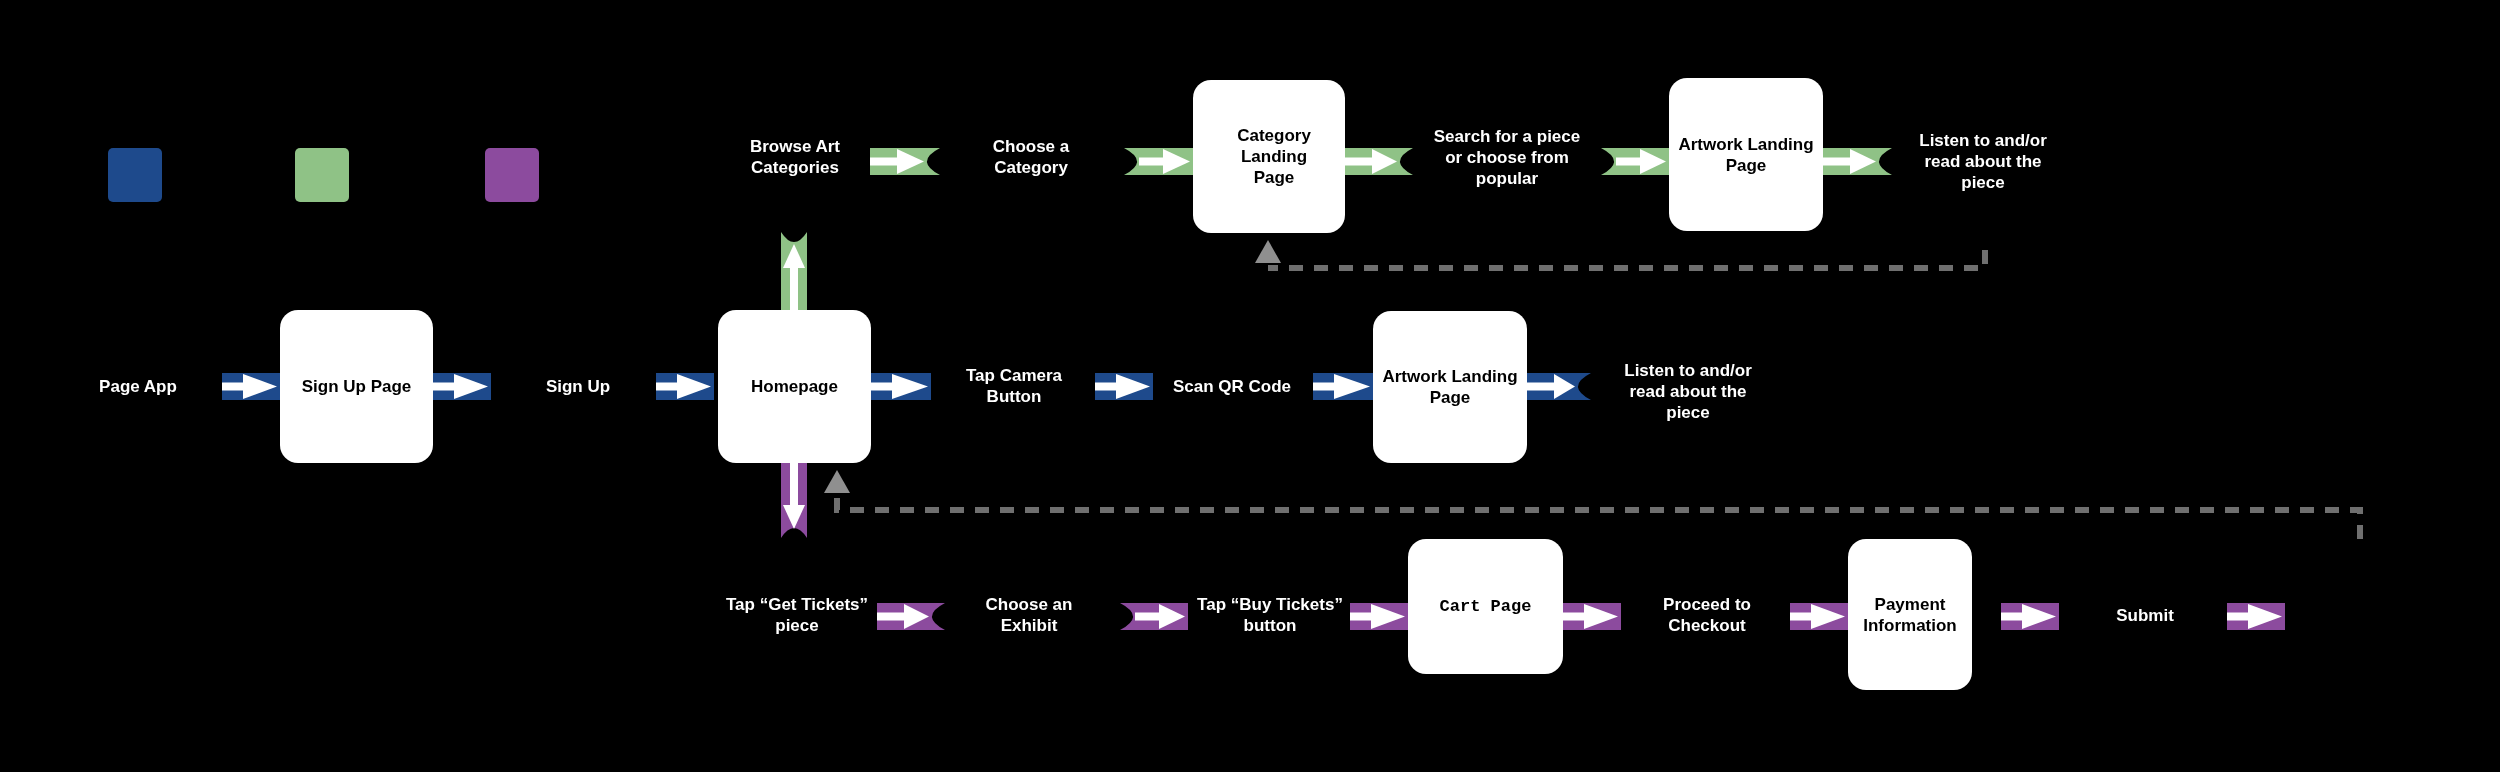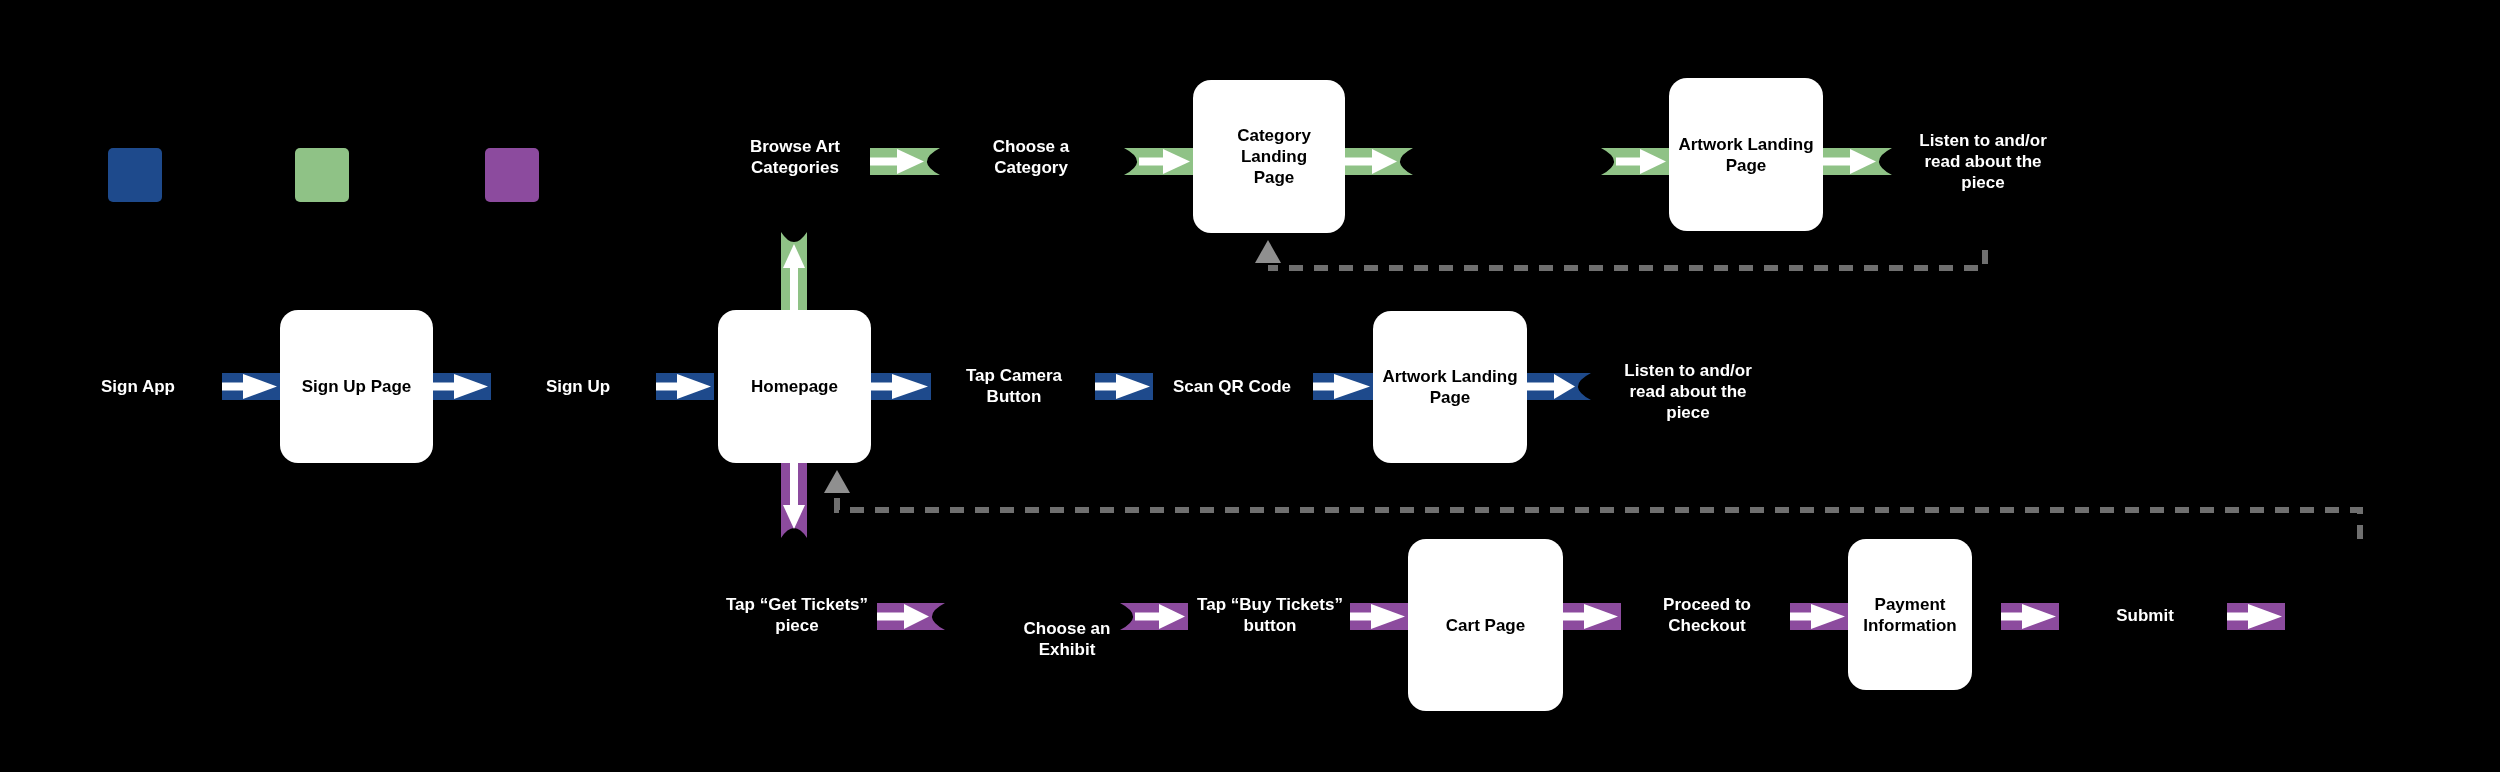--- a/index.html
+++ b/index.html
@@ -38,41 +38,44 @@
     <div class="swatch" style="left: 295px; top: 148px; background: rgb(143, 194, 134);"></div>
     <div class="swatch" style="left: 485px; top: 148px; background: rgb(140, 75, 158);"></div>
     <div class="box" style="left: 280px; top: 310px; width: 153px; height: 153px;">Sign Up Page</div>
     <div class="box" style="left: 718px; top: 310px; width: 153px; height: 153px;">Homepage</div>
     <div class="box" style="left: 1193px; top: 80px; width: 152px; height: 153px; padding-left: 16px;">Category Landing
 Page</div>
     <div class="box" style="left: 1669px; top: 78px; width: 154px; height: 153px;">Artwork Landing
 Page</div>
     <div class="box" style="left: 1373px; top: 311px; width: 154px; height: 152px;">Artwork Landing
 Page</div>
-    <div class="box" style="left: 1408px; top: 539px; width: 155px; height: 172px;">Cart Page</div>
+    <div class="box" style="left: 1408px; top: 539px; width: 155px; height: 135px; font-family: Liberation Mono, monospace;">Cart Page</div>
     <div class="box" style="left: 1848px; top: 539px; width: 124px; height: 151px;">Payment
 Information</div>
     <div class="flow-label" style="left: 795px; top: 157px;">Browse Art
 Categories</div>
     <div class="flow-label" style="left: 1031px; top: 157px;">Choose a
 Category</div>
+    <div class="flow-label" style="left: 1507px; top: 157px;">Search for a piece
+or choose from
+popular</div>
     <div class="flow-label" style="left: 1983px; top: 161px;">Listen to and/or
 read about the
 piece</div>
-    <div class="flow-label" style="left: 138px; top: 386px;">Sign App</div>
+    <div class="flow-label" style="left: 138px; top: 386px;">Page App</div>
     <div class="flow-label" style="left: 578px; top: 386px;">Sign Up</div>
     <div class="flow-label" style="left: 1014px; top: 386px;">Tap Camera
 Button</div>
     <div class="flow-label" style="left: 1232px; top: 386px;">Scan QR Code</div>
     <div class="flow-label" style="left: 1688px; top: 391px;">Listen to and/or
 read about the
 piece</div>
     <div class="flow-label" style="left: 797px; top: 615px;">Tap “Get Tickets”
 piece</div>
-    <div class="flow-label" style="left: 1029px; top: 639px; margin-left: 38px;">Choose an
+    <div class="flow-label" style="left: 1029px; top: 615px;">Choose an
 Exhibit</div>
     <div class="flow-label" style="left: 1270px; top: 615px;">Tap “Buy Tickets”
 button</div>
     <div class="flow-label" style="left: 1707px; top: 615px;">Proceed to
 Checkout</div>
     <div class="flow-label" style="left: 2145px; top: 615px; text-align: center;">Submit</div>
     <svg width="58" height="27" viewBox="0 0 58 27" class="arrow" style="left: 222px; top: 373px;">
       <path d="M0 0 H58 V27 H0 Z" fill="#1E4A8C"></path>
       <rect fill="#fff" x="0" y="9.5" width="23" height="8"></rect>
       <polygon fill="#fff" points="21,1 21,26 55,13.5"></polygon>

